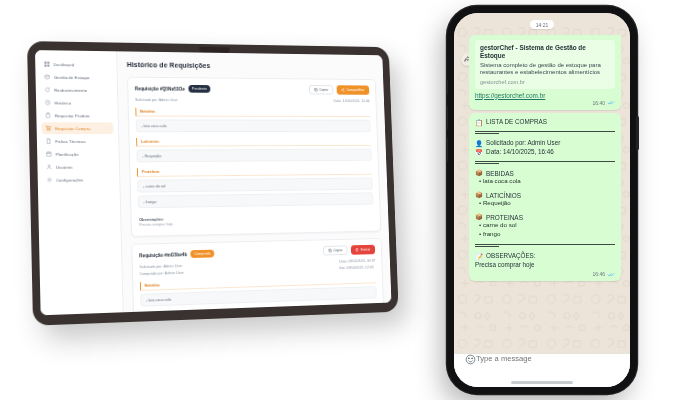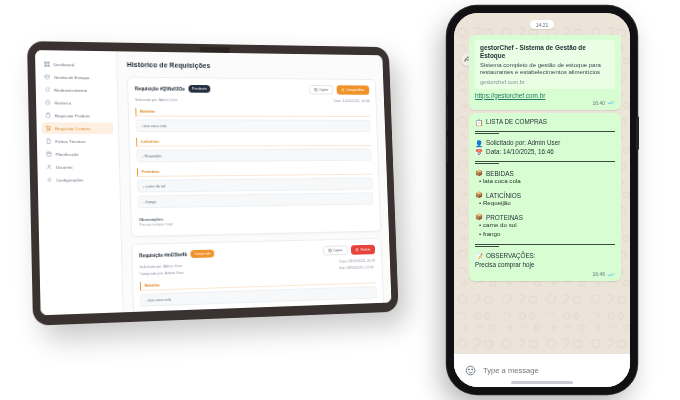--- a/index.html
+++ b/index.html
@@ -181,21 +181,21 @@
   .hr { border:0; border-top:0.9px solid #3d4a41; margin:4px 0 1px 0; }
   .hr-short { width:24px; border:0; border-top:0.9px solid #3d4a41; margin:0 0 5px 0; }
   .b-item { font-size:6.2px; color:#24332b; line-height:1.45; padding-left:4px; }
   .cat-block { margin-bottom:5px; }
   .cat-title { display:flex; gap:3px; align-items:center; font-size:6.4px; color:#1f2c33; }
 
   #composer {
     position:relative;
     background:#ffffff;
     height:34px; flex:0 0 34px;
-    display:flex; align-items:center; gap:7px;
+    display:flex; align-items:flex-start; 
     padding:0 11px;
     border-top:1px solid #e6e2dc;
   }
   #emoji-icon { width:11px; height:11px; color:#54656f; display:block; }
   #emoji-icon svg { width:100%; height:100%; display:block; }
   #msg-input {
     flex:1; border:0; outline:0; background:transparent;
     font-family:"Liberation Sans", sans-serif;
     font-size:7.6px; color:#8696a0;
   }

